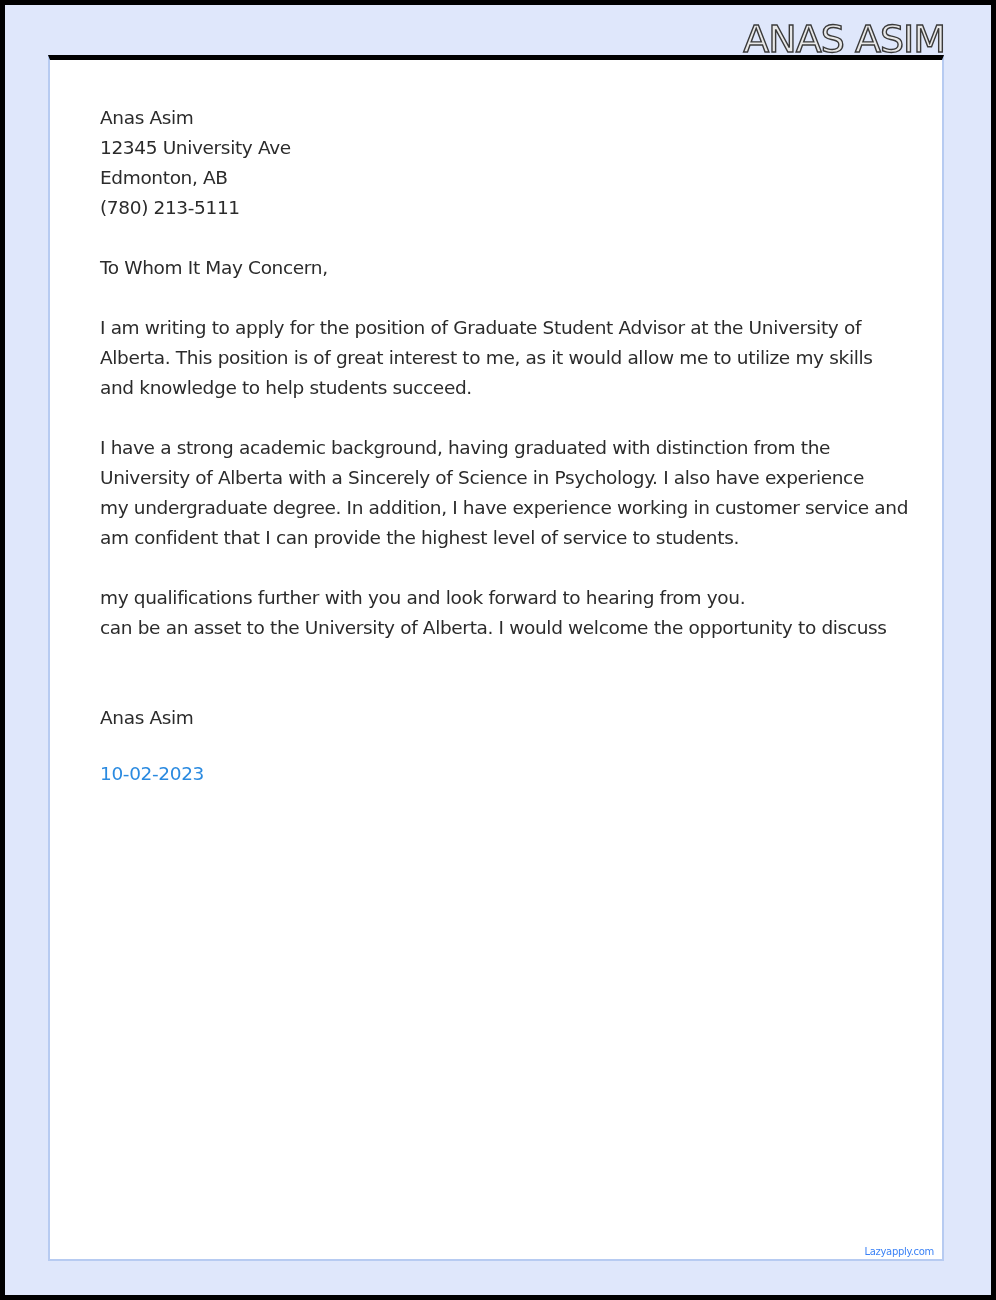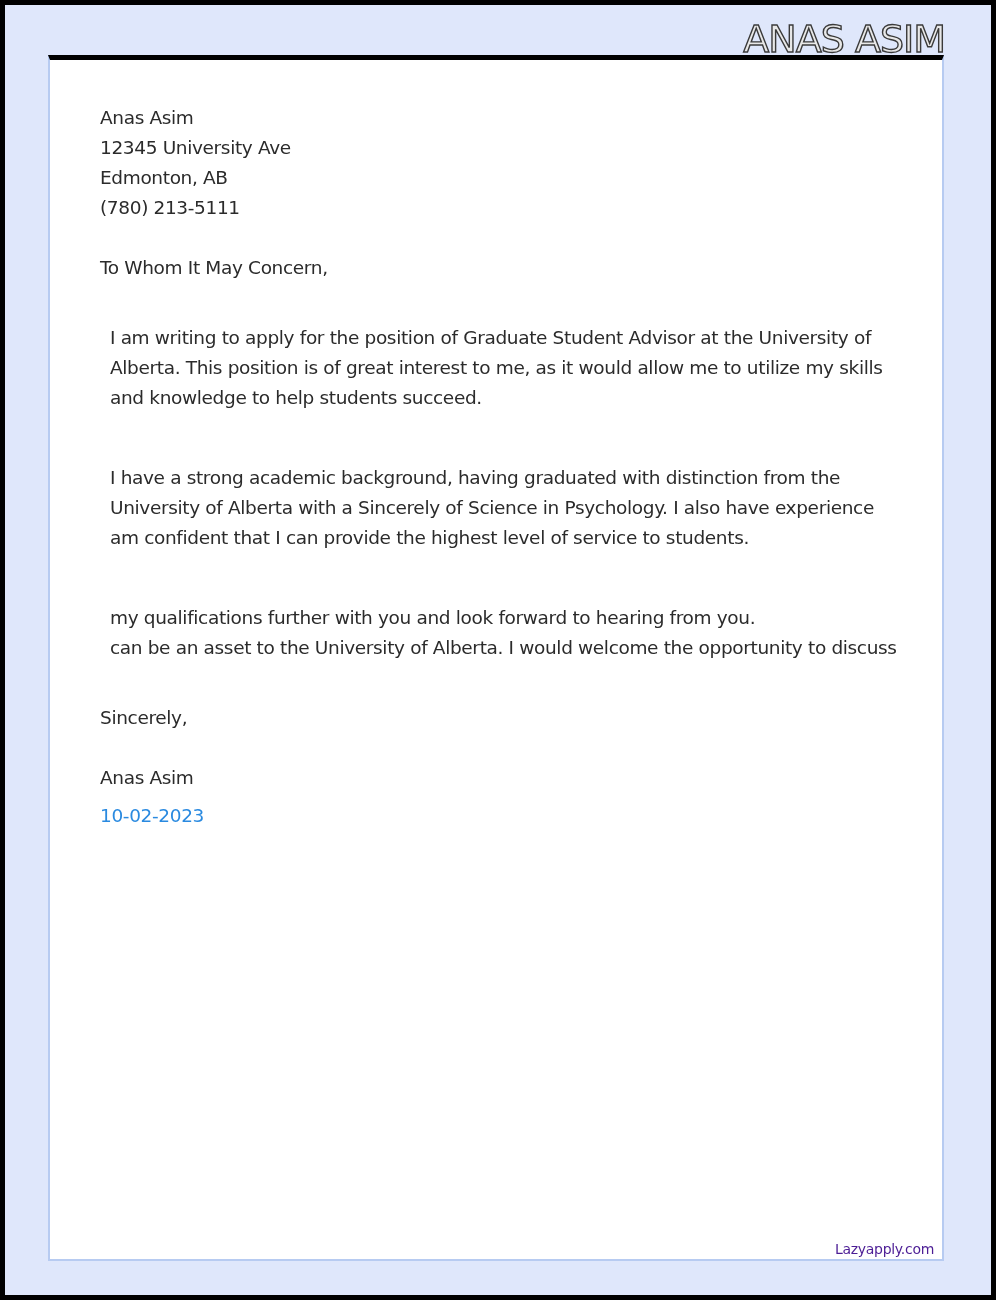--- a/index.html
+++ b/index.html
@@ -48,29 +48,29 @@
       top: 43px;
       width: 800px;
       font-family: "DejaVu Sans", sans-serif;
       font-size: 18.5px;
       line-height: 30px;
       color: #2b2b2b;
       letter-spacing: -0.35px;
     }
     .line { display: block; white-space: nowrap; }
     .gap { height: 30px; }
-    .para { margin: 10px; }
+    .para { margin: 0; }
     .date { color: #2a8ae0; }
     .footer {
       position: absolute;
       right: 8px;
       bottom: 2px;
       font-family: "DejaVu Sans", sans-serif;
-      font-size: 14px;
-      color: #4c1d95;
+      font-size: 10px;
+      color: #3b82f6;
       letter-spacing: -0.3px;
     }
   </style>
 </head>
 <body>
 
 <div class="header-name">ANAS ASIM</div>
 
 <div class="page">
   <div class="content">
@@ -87,30 +87,30 @@
     <p class="para">
       <span class="line">I am writing to apply for the position of Graduate Student Advisor at the University of</span>
       <span class="line">Alberta. This position is of great interest to me, as it would allow me to utilize my skills</span>
       <span class="line">and knowledge to help students succeed.</span>
     </p>
     <div class="gap"></div>
 
     <p class="para">
       <span class="line">I have a strong academic background, having graduated with distinction from the</span>
       <span class="line">University of Alberta with a Sincerely of Science in Psychology. I also have experience</span>
+      <span class="line">my undergraduate degree. In addition, I have experience working in customer service and</span>
       <span class="line">am confident that I can provide the highest level of service to students.</span>
     </p>
     <div class="gap"></div>
 
     <p class="para">
       <span class="line">my qualifications further with you and look forward to hearing from you.</span>
       <span class="line">can be an asset to the University of Alberta. I would welcome the opportunity to discuss</span>
     </p>
     <div class="gap"></div>
 
-    <span class="line">Sincerely,</span>
     <div class="gap"></div>
     <span class="line">Anas Asim</span>
-    <span class="line date" style="margin-top:8px;">10-02-2023</span>
+    <span class="line date" style="margin-top:26px;">10-02-2023</span>
   </div>
 
   <div class="footer">Lazyapply.com</div>
 </div>
 
 </body></html>

